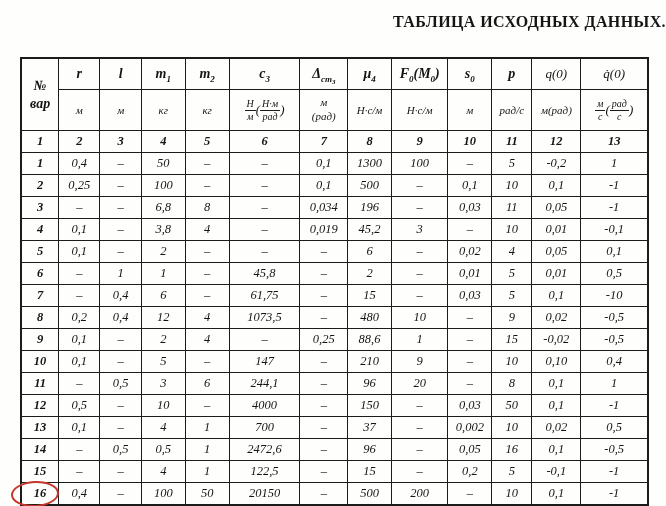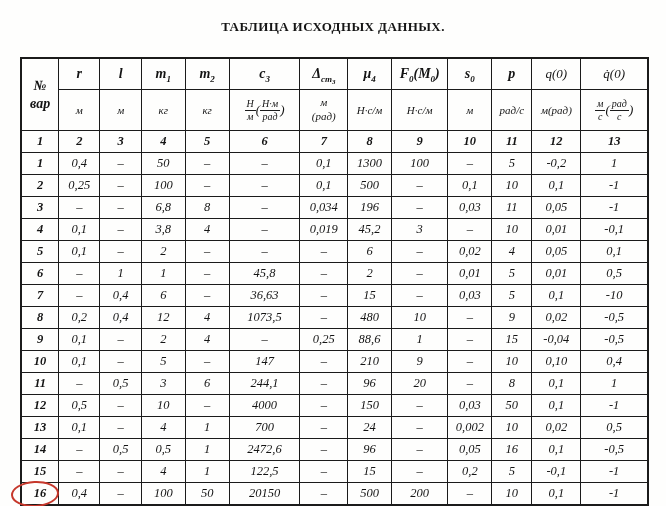--- a/index.html
+++ b/index.html
@@ -6,23 +6,23 @@
   body {
     width:666px; height:506px;
     background:#ffffff;
     font-family:"Liberation Serif", serif;
     color:#141414;
     position:relative;
     overflow:hidden;
   }
   .page { position:relative; width:666px; height:506px; background:#fefefd; }
   .doc-title {
-    margin:0; padding-top:19px;
-    text-align:center;
-    font-size:13px; font-weight:bold;
+    margin:0; padding-top:13px;
+    text-align:right;
+    font-size:16px; font-weight:bold;
     letter-spacing:0.4px;
     color:#151515;
   }
   table.data-table {
     position:absolute; left:20px; top:57px;
     width:629px;
     border-collapse:collapse;
     table-layout:fixed;
     border:2px solid #1b1b1b;
   }
@@ -248,21 +248,21 @@
           <td><span>5</span></td>
           <td><span>0,01</span></td>
           <td><span>0,5</span></td>
         </tr>
         <tr>
           <td class="varnum"><span>7</span></td>
           <td><span>–</span></td>
           <td><span>0,4</span></td>
           <td><span>6</span></td>
           <td><span>–</span></td>
-          <td><span>36,63</span></td>
+          <td><span>61,75</span></td>
           <td><span>–</span></td>
           <td><span>15</span></td>
           <td><span>–</span></td>
           <td><span>0,03</span></td>
           <td><span>5</span></td>
           <td><span>0,1</span></td>
           <td><span>-10</span></td>
         </tr>
         <tr>
           <td class="varnum"><span>8</span></td>
@@ -284,21 +284,21 @@
           <td><span>0,1</span></td>
           <td><span>–</span></td>
           <td><span>2</span></td>
           <td><span>4</span></td>
           <td><span>–</span></td>
           <td><span>0,25</span></td>
           <td><span>88,6</span></td>
           <td><span>1</span></td>
           <td><span>–</span></td>
           <td><span>15</span></td>
-          <td><span>-0,04</span></td>
+          <td><span>-0,02</span></td>
           <td><span>-0,5</span></td>
         </tr>
         <tr>
           <td class="varnum"><span>10</span></td>
           <td><span>0,1</span></td>
           <td><span>–</span></td>
           <td><span>5</span></td>
           <td><span>–</span></td>
           <td><span>147</span></td>
           <td><span>–</span></td>
@@ -340,21 +340,21 @@
           <td><span>-1</span></td>
         </tr>
         <tr>
           <td class="varnum"><span>13</span></td>
           <td><span>0,1</span></td>
           <td><span>–</span></td>
           <td><span>4</span></td>
           <td><span>1</span></td>
           <td><span>700</span></td>
           <td><span>–</span></td>
-          <td><span>24</span></td>
+          <td><span>37</span></td>
           <td><span>–</span></td>
           <td><span>0,002</span></td>
           <td><span>10</span></td>
           <td><span>0,02</span></td>
           <td><span>0,5</span></td>
         </tr>
         <tr>
           <td class="varnum"><span>14</span></td>
           <td><span>–</span></td>
           <td><span>0,5</span></td>

